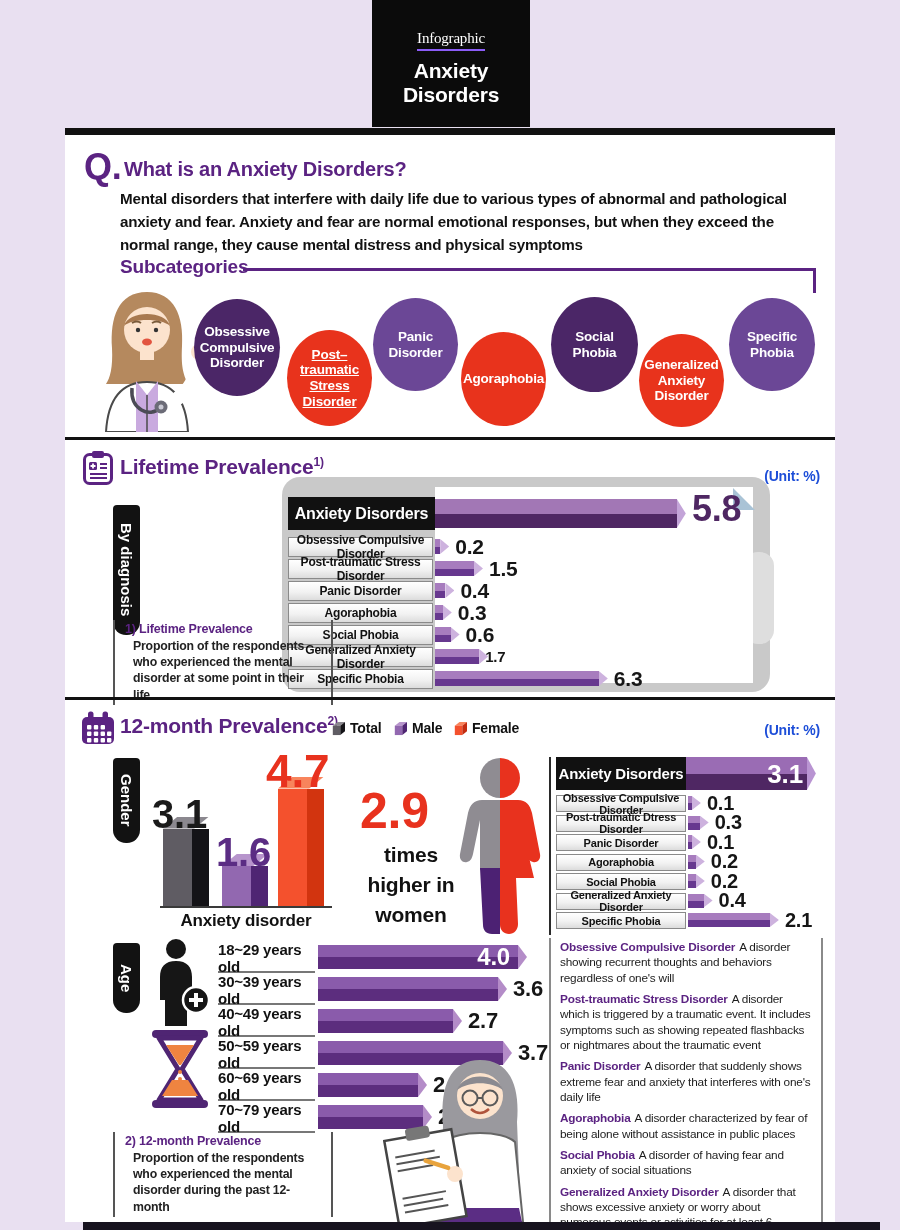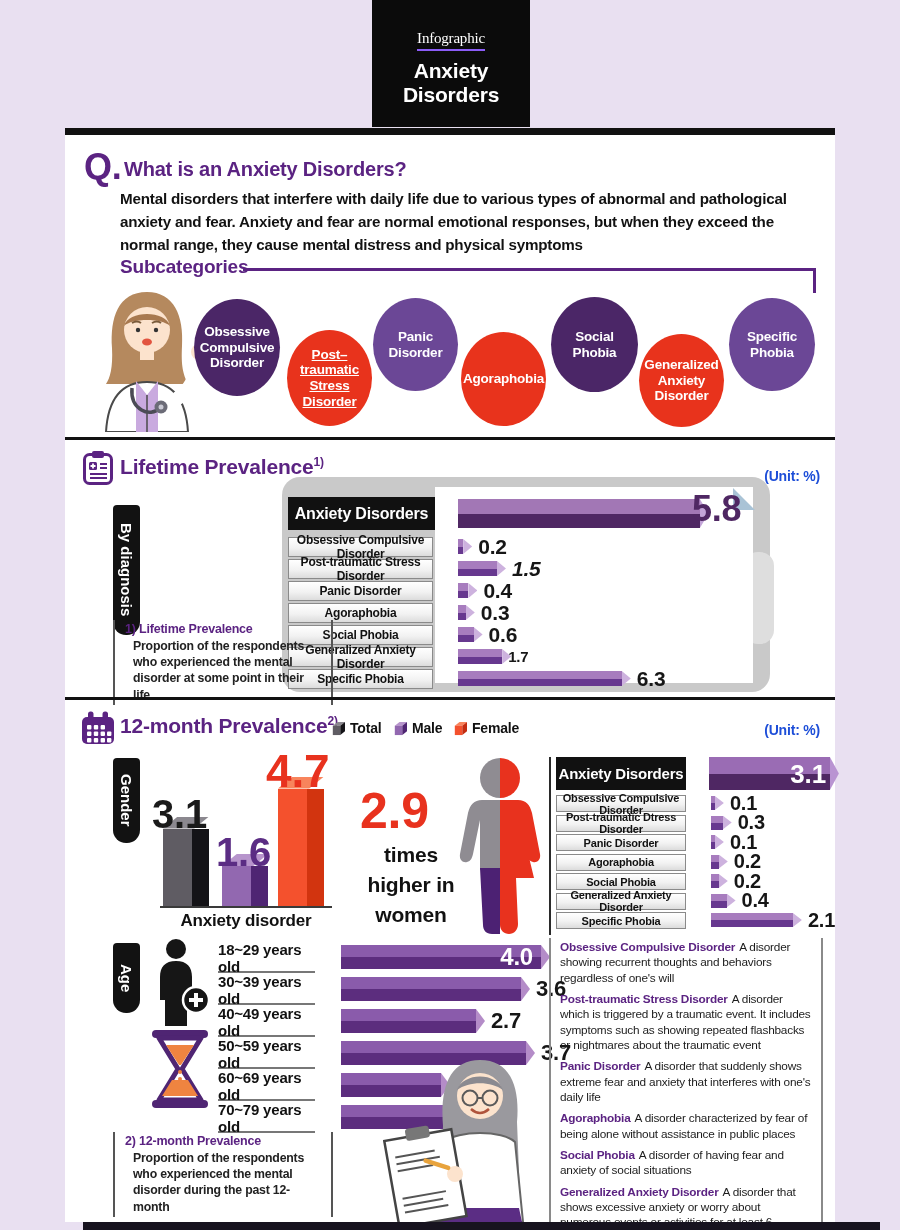--- a/index.html
+++ b/index.html
@@ -41,21 +41,21 @@
   .lt-graytab{left:744px;top:552px;width:30px;height:92px;background:#dedede;border-radius:14px;}
   .lt-white{left:435px;top:487px;width:318px;height:196px;background:#fff;}
   .lt-fold{left:733px;top:488px;width:22px;height:22px;background:#a9c3d6;clip-path:polygon(0 0,100% 100%,0 100%);}
 
   .side-tab{width:27px;background:#121212;color:#fff;font-weight:700;font-size:15px;writing-mode:vertical-rl;display:flex;align-items:center;justify-content:center;border-radius:4px 4px 13px 13px;letter-spacing:0;}
 
   .hdr-box{background:#111;color:#fff;font-weight:700;display:flex;align-items:center;justify-content:center;}
   .row-label{background:linear-gradient(180deg,#ffffff 0%,#f2f2f2 55%,#dcdcdc 100%);border:1px solid #8a8a8a;color:#111;font-weight:700;display:flex;align-items:center;justify-content:center;box-sizing:border-box;text-align:center;}
 
   
-  .hbar{position:absolute;display:flex;align-items:center;padding-left:23px;}
+  .hbar{position:absolute;display:flex;align-items:center;}
   .hbar-body{position:relative;height:100%;background:linear-gradient(180deg,var(--bl) 0 52%,var(--bd) 52% 100%);}
   .hbar-tip{position:absolute;top:0;right:-9px;width:9px;height:100%;background:var(--bt);clip-path:polygon(0 0,100% 50%,0 100%);}
   .hbar-val{margin-left:15px;font-weight:800;color:#161616;white-space:nowrap;}
   .in-bar{position:absolute;right:4px;top:50%;transform:translateY(-50%);color:#fff;font-weight:800;}
 
   
   .vbar{position:absolute;bottom:0;}
   .vbar .vtop{position:absolute;top:0;left:0;right:0;height:12px;background:var(--t);clip-path:polygon(0 100%,32% 0,100% 0,68% 100%);}
   .vbar .vfront{position:absolute;top:12px;left:0;right:0;bottom:0;background:linear-gradient(90deg,var(--f1) 0 62%,var(--f2) 62% 100%);}
 
@@ -161,21 +161,21 @@
   <div class="abs big-num" style="left:692px;top:488px;font-size:36px;color:#4f2763;">5.8</div>
 
   <div class="abs row-label" style="left:288px;top:537px;width:145px;height:20px;font-size:12px;">Obsessive Compulsive Disorder</div>
   <div class="hbar" style="left:435px;top:539px;height:15px;--bl:#a77cbe;--bd:#67388f;--bt:#cdb2de;">
     <div class="hbar-body" style="width: 5.2px;">
         <span class="hbar-tip"></span>
       </div>
     <span class="hbar-val" style="font-size:21px;">0.2</span>
   </div>
   <div class="abs row-label" style="left:288px;top:559px;width:145px;height:20px;font-size:12px;">Post-traumatic Stress Disorder</div>
-  <div class="hbar" style="left:435px;top:561px;height:15px;font-style:italic;--bl:#a77cbe;--bd:#67388f;--bt:#cdb2de;">
+  <div class="hbar" style="left:435px;top:561px;height:15px;--bl:#a77cbe;--bd:#67388f;--bt:#cdb2de;">
     <div class="hbar-body" style="width: 39px;">
         <span class="hbar-tip"></span>
       </div>
     <span class="hbar-val" style="font-size:21px;">1.5</span>
   </div>
   <div class="abs row-label" style="left:288px;top:581px;width:145px;height:20px;font-size:12px;">Panic Disorder</div>
   <div class="hbar" style="left:435px;top:583px;height:15px;--bl:#a77cbe;--bd:#67388f;--bt:#cdb2de;">
     <div class="hbar-body" style="width: 10.4px;">
         <span class="hbar-tip"></span>
       </div>

